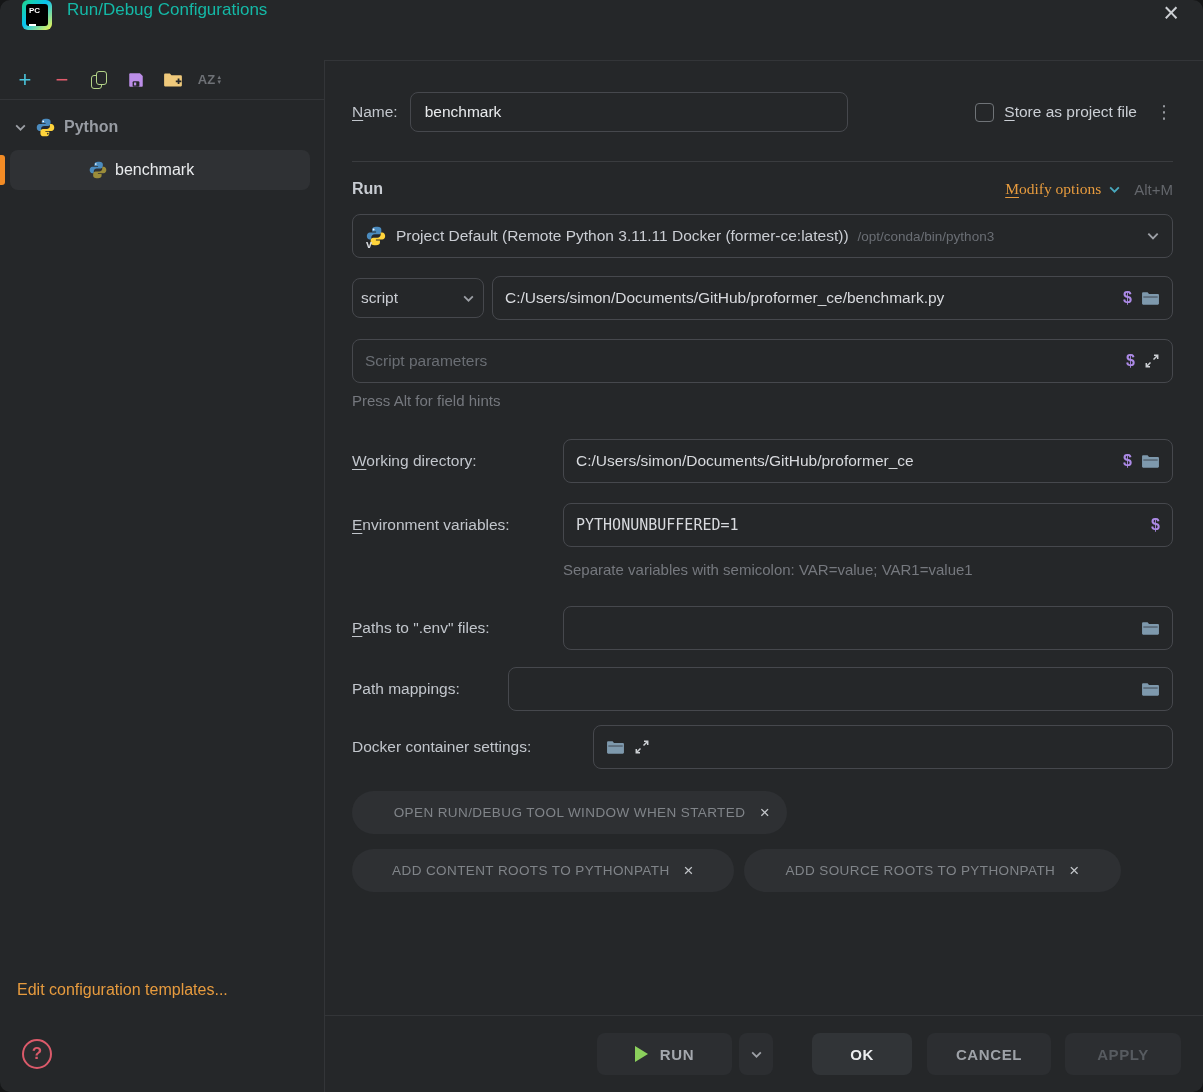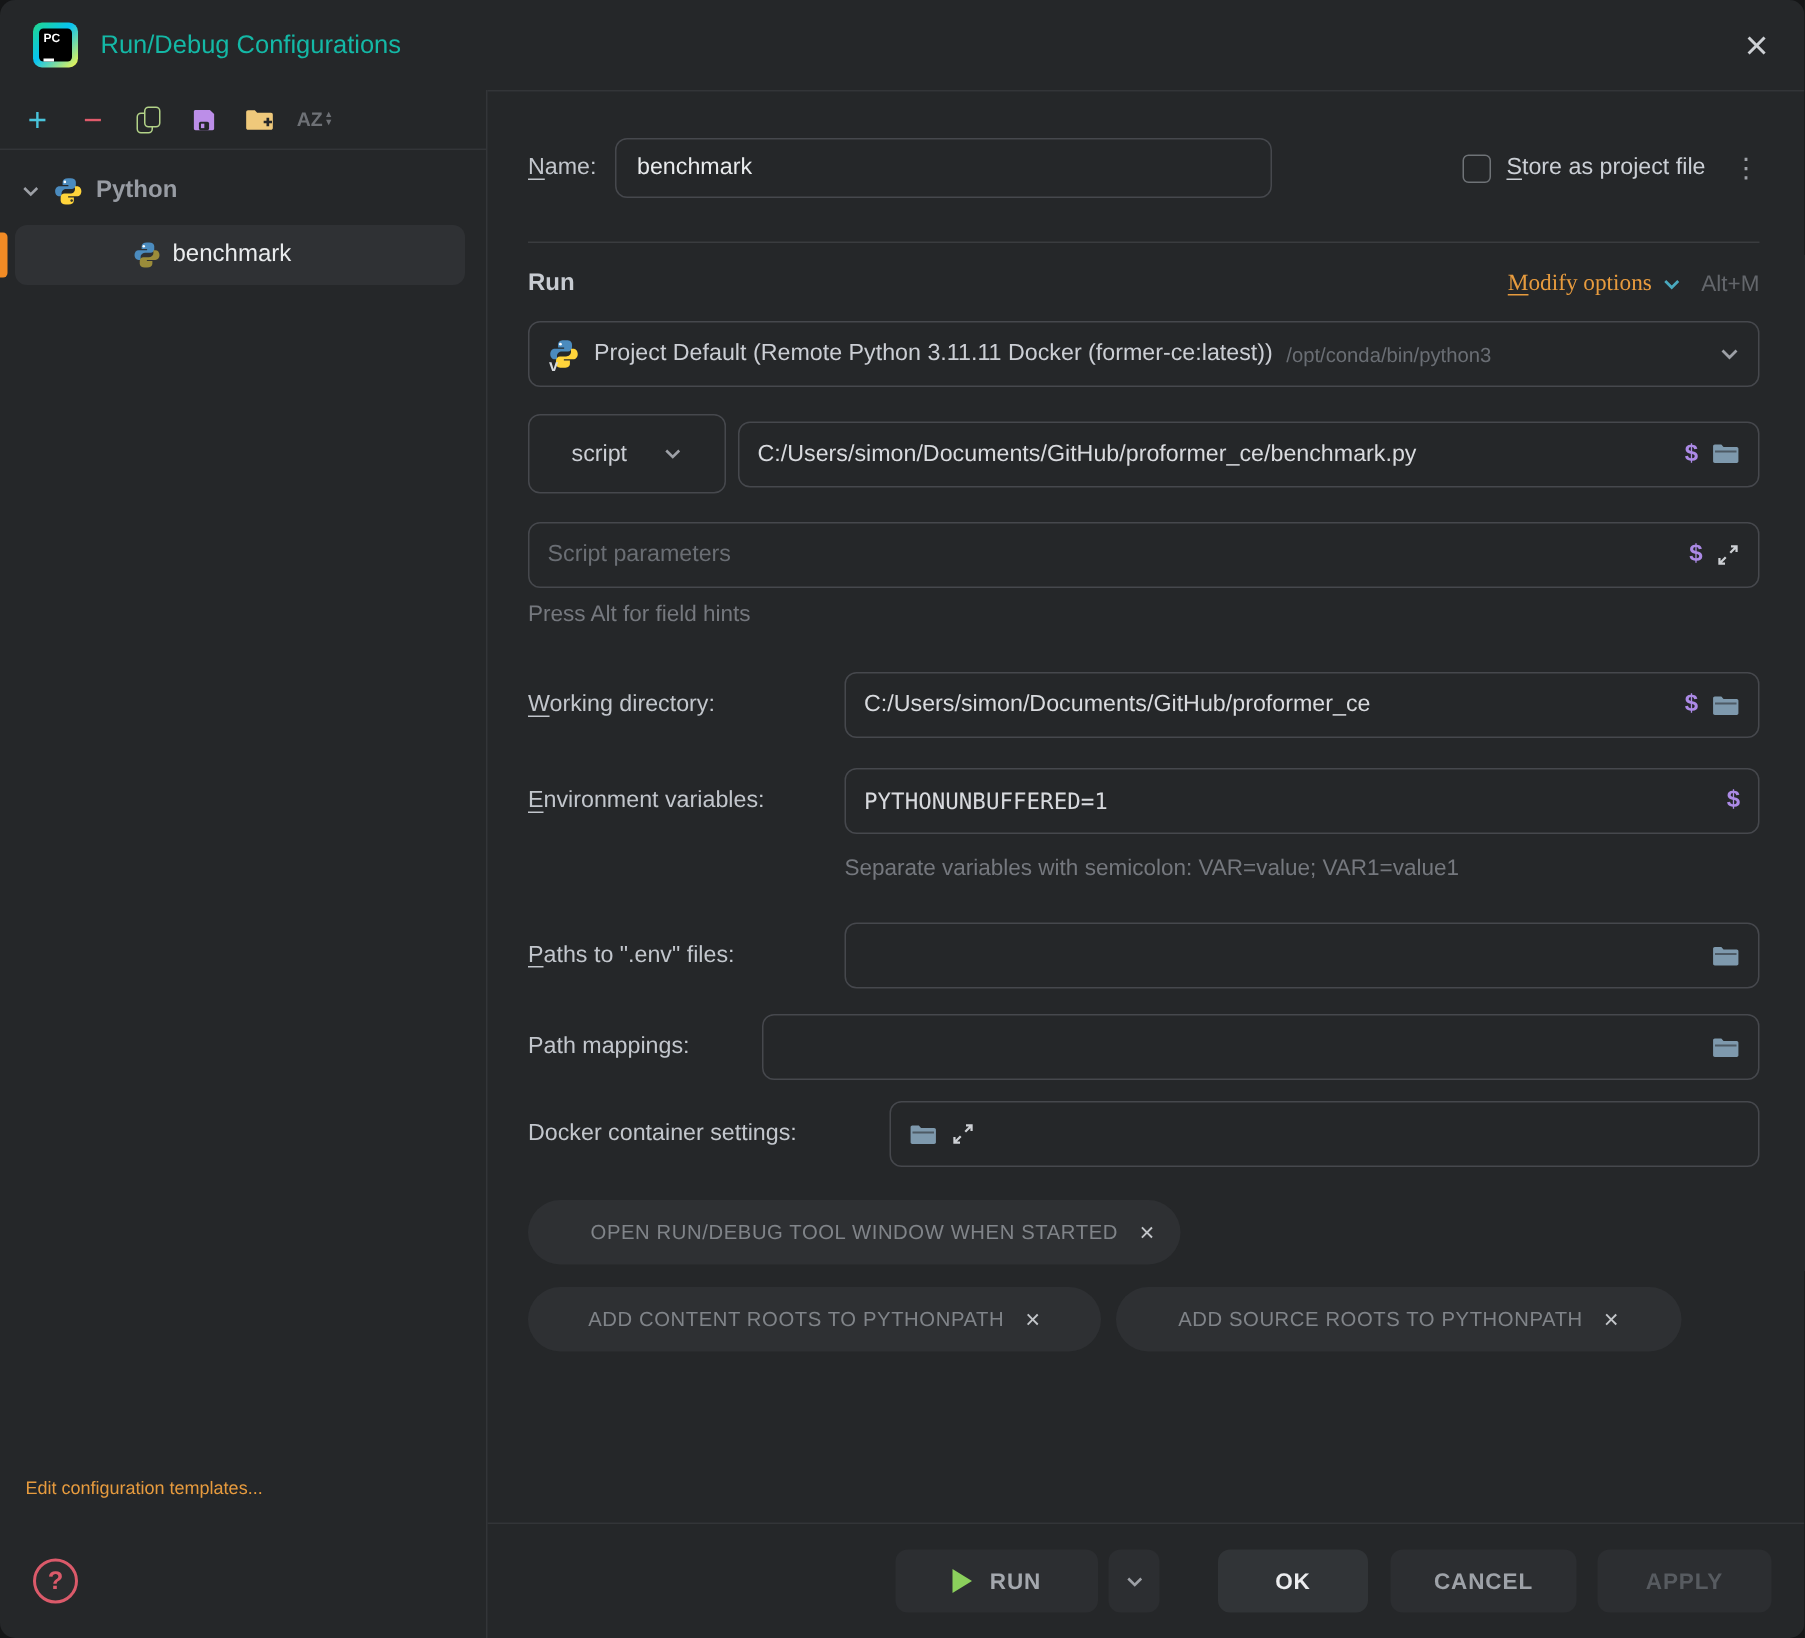--- a/index.html
+++ b/index.html
@@ -1,21 +1,21 @@
 <!DOCTYPE html>
 <html><head>
 <meta charset="utf-8">
 <style>
   html,body{margin:0;padding:0;background:#151617;font-family:"Liberation Sans",sans-serif;}
   *{box-sizing:border-box;}
   .window{position:relative;width:1203px;height:1092px;background:#252729;border-radius:10px;overflow:hidden;color:#C7CBD1;}
   u{text-decoration:underline;text-underline-offset:3px;}
 
   
-  .titlebar{height:60px;display:flex;align-items:center;padding:0 24px 0 22px;}
+  .titlebar{height:60px;display:flex;padding:0 24px 0 22px;}
   .pc-logo{width:30px;height:30px;border-radius:6px;background:linear-gradient(135deg,#21D789 0%,#07C3F2 45%,#FCF84A 100%);display:flex;align-items:center;justify-content:center;flex:0 0 auto;}
   .pc-logo-inner{width:22px;height:22px;border-radius:3px;background:#000;color:#fff;font-size:8px;font-weight:bold;display:flex;flex-direction:column;align-items:flex-start;justify-content:flex-start;padding:3px 0 0 3px;line-height:1;}
   .pc-logo-inner .bar{width:7px;height:2px;background:#fff;margin-top:9px;}
   .title-text{font-size:17px;color:#14b8a6;margin-left:15px;}
   .close-x{margin-left:auto;font-size:27px;line-height:1;color:#CDD0D4;font-weight:300;cursor:default;}
 
   
   .body{display:flex;height:1032px;}
   .left{width:325px;flex:0 0 auto;display:flex;flex-direction:column;border-right:1px solid #333538;position:relative;}
   .right{flex:1;display:flex;flex-direction:column;border-top:1px solid #333538;min-width:0;}
@@ -35,21 +35,21 @@
   
   .tree{padding-top:10px;}
   .tree-group{display:flex;align-items:center;height:34px;padding-left:14px;gap:8px;}
   .tree-group-label{color:#989CA3;font-size:16px;font-weight:600;}
   .tree-item{position:relative;margin:6px 14px 0 10px;height:40px;border-radius:8px;background:#2F3134;display:flex;align-items:center;padding-left:78px;gap:7px;}
   .sel-bar{position:absolute;left:-10px;top:5px;width:5px;height:30px;background:#F28B25;border-radius:0 3px 3px 0;}
   .tree-item-label{color:#E9EBED;font-size:16px;}
   .py-ic{flex:0 0 auto;}
 
   .lspacer{flex:1;}
-  .edit-link{color:#E79B3E;font-size:12px;margin:0 0 16px 17px;cursor:pointer;}
+  .edit-link{color:#E79B3E;font-size:16px;margin:0 0 16px 17px;cursor:pointer;}
   .help-row{height:77px;display:flex;align-items:center;padding-left:22px;}
   .help-btn{width:30px;height:30px;border-radius:50%;border:2px solid #DB5A6A;color:#DB5A6A;display:flex;align-items:center;justify-content:center;font-size:17px;font-weight:bold;background:#2A2C2E;}
 
   
   .form{flex:1;padding:0 30px 0 27px;min-width:0;}
   .row{display:flex;align-items:center;}
   .lab{color:#C2C6CC;font-size:15.5px;flex:0 0 auto;}
   .fieldbox{height:44px;border:1px solid #46484D;border-radius:8px;display:flex;align-items:center;padding:0 12px;min-width:0;flex:1;background:transparent;gap:9px;}
   .fieldbox input{flex:1;min-width:0;background:transparent;border:none;outline:none;color:#D8DADE;font-size:15.5px;font-family:"Liberation Sans",sans-serif;padding:0;}
   .fieldbox input::placeholder{color:#6A6E74;}
@@ -73,21 +73,21 @@
   .shortcut{color:#63666B;font-size:15px;margin-left:6px;}
 
   .interp-row{margin-top:16px;}
   .interp-main{color:#CBCED4;font-size:15.5px;white-space:nowrap;overflow:hidden;}
   .interp-path{color:#6A6E74;font-size:13.5px;white-space:nowrap;}
   .pyv{position:relative;width:22px;height:22px;flex:0 0 auto;}
   .pyv .vmark{position:absolute;left:1px;bottom:-3px;color:#D5D8DC;font-size:11px;font-weight:600;}
   .chev-right{margin-left:auto;}
 
   .script-row{margin-top:18px;gap:8px;}
-  .select{width:132px;flex:0 0 auto;height:53px;border:1px solid #46484D;border-radius:8px;display:flex;align-items:center;padding:0 28px;color:#CBCED4;font-size:15.5px;}
+  .select{width:132px;flex:0 0 auto;height:40px;border:1px solid #46484D;border-radius:8px;display:flex;align-items:center;padding:0 8px;color:#CBCED4;font-size:15.5px;}
   .select .chev{margin-left:auto;}
 
   .params-row{margin-top:19px;}
   .hint{color:#75787E;font-size:15px;margin-top:9px;}
 
   .wd-row{margin-top:30px;}
   .env-row{margin-top:20px;align-items:center;}
   .lab-w211{width:211px;}
   .lab-w156{width:156px;}
   .lab-w241{width:241px;}

